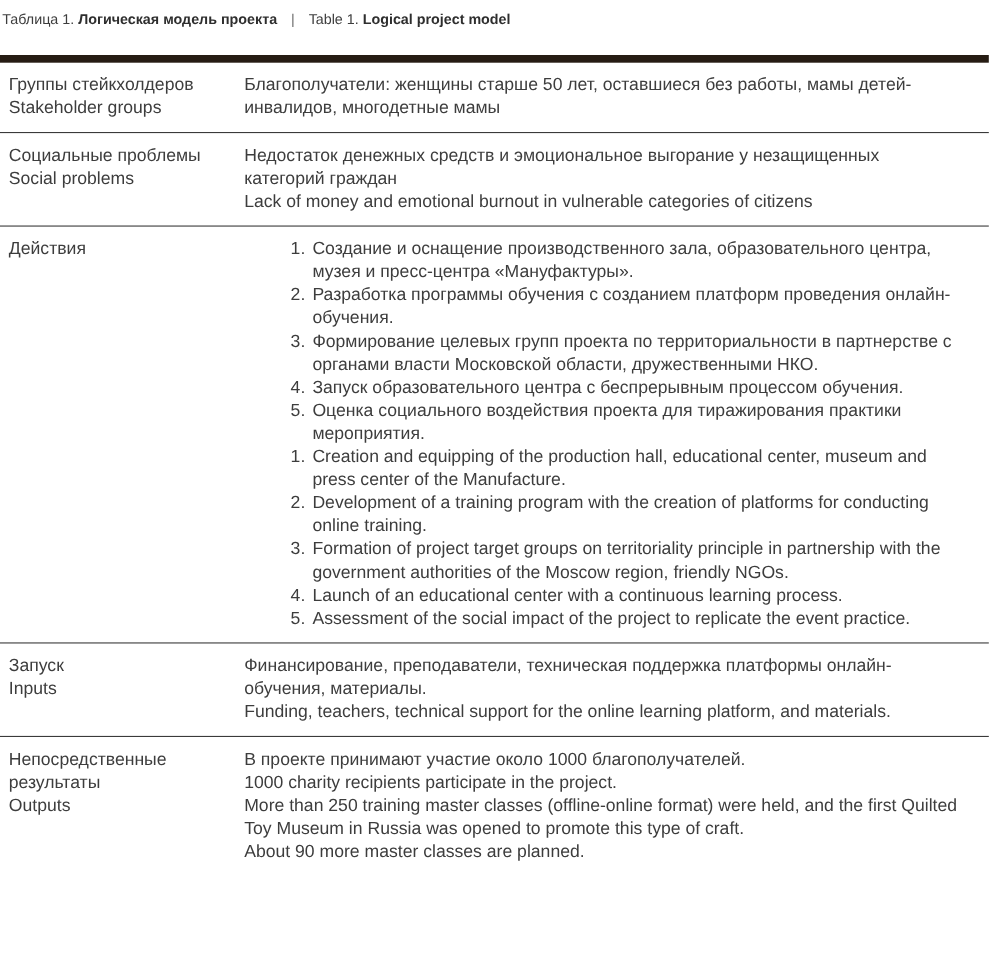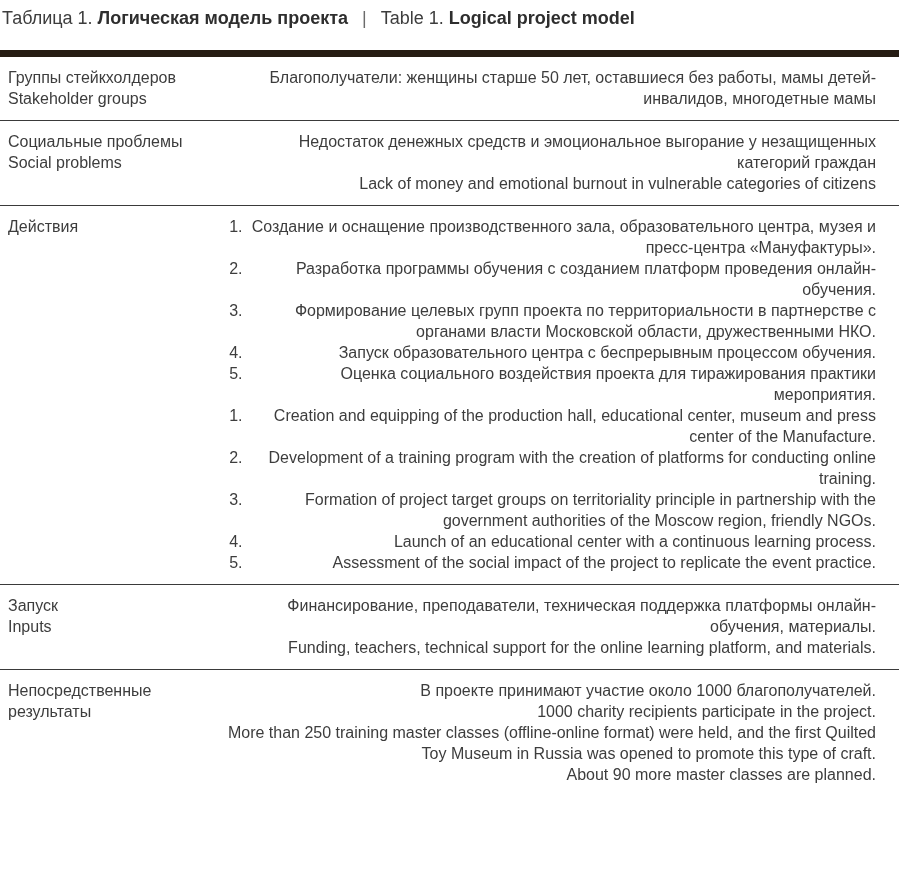--- a/index.html
+++ b/index.html
@@ -9,21 +9,21 @@
   }
   .page {
     width: 899px;
     box-sizing: border-box;
     font-family: "Liberation Sans", "DejaVu Sans", sans-serif;
     color: var(--text-color, #3d3d3d);
     background: #ffffff;
   }
   .caption {
     padding: 7px 8px 0 2px;
-    font-size: 18px;
+    font-size: 13px;
     line-height: 22px;
     color: var(--text-color, #3d3d3d);
     margin-bottom: 21px;
   }
   .caption .bold { font-weight: bold; color: #2e2e2e; }
   .caption .sep {
     margin: 0 9px;
     color: #6b6b6b;
     font-weight: normal;
   }
@@ -48,28 +48,27 @@
     font-size: 16px;
     line-height: 21px;
   }
   .content-cell {
     flex: 1 1 auto;
     box-sizing: border-box;
     max-width: 660px;
     padding-right: 6px;
     font-size: 16px;
     line-height: 21px;
-    text-align: right;
   }
   .content-cell .para { margin: 0; }
   .content-cell ol {
     margin: 0;
     padding-left: 25px;
   }
-  .content-cell ol li { padding-left: 2px; }
+  .content-cell ol li { padding-left: 2px; margin-left: 35px; }
 </style>
 </head>
 <body>
 
 <div class="page">
 
   <div class="caption">
     <span>Таблица 1.</span>
     <span class="bold"> <span>Логическая модель проекта</span></span>
     <span class="sep">|</span>
@@ -130,20 +129,21 @@
         </div>
     <div class="content-cell">
           <div class="para">Финансирование, преподаватели, техническая поддержка платформы онлайн-обучения, материалы.</div>
           <div class="para">Funding, teachers, technical support for the online learning platform, and materials.</div>
         </div>
   </div>
 
   <div class="trow">
     <div class="label-cell">
           <div>Непосредственные результаты</div>
+          <div>Outputs</div>
         </div>
     <div class="content-cell">
           <div class="para">В проекте принимают участие около 1000 благополучателей.</div>
           <div class="para">1000 charity recipients participate in the project.</div>
           <div class="para">More than 250 training master classes (offline-online format) were held, and the first Quilted Toy Museum in Russia was opened to promote this type of craft.</div>
           <div class="para">About 90 more master classes are planned.</div>
         </div>
   </div>
 </div>
 

